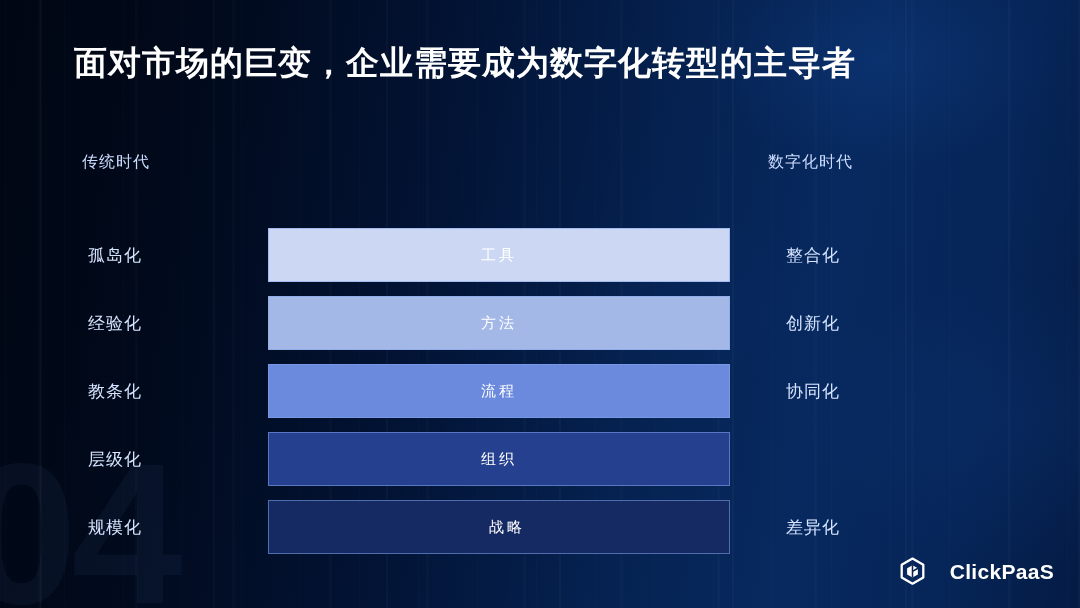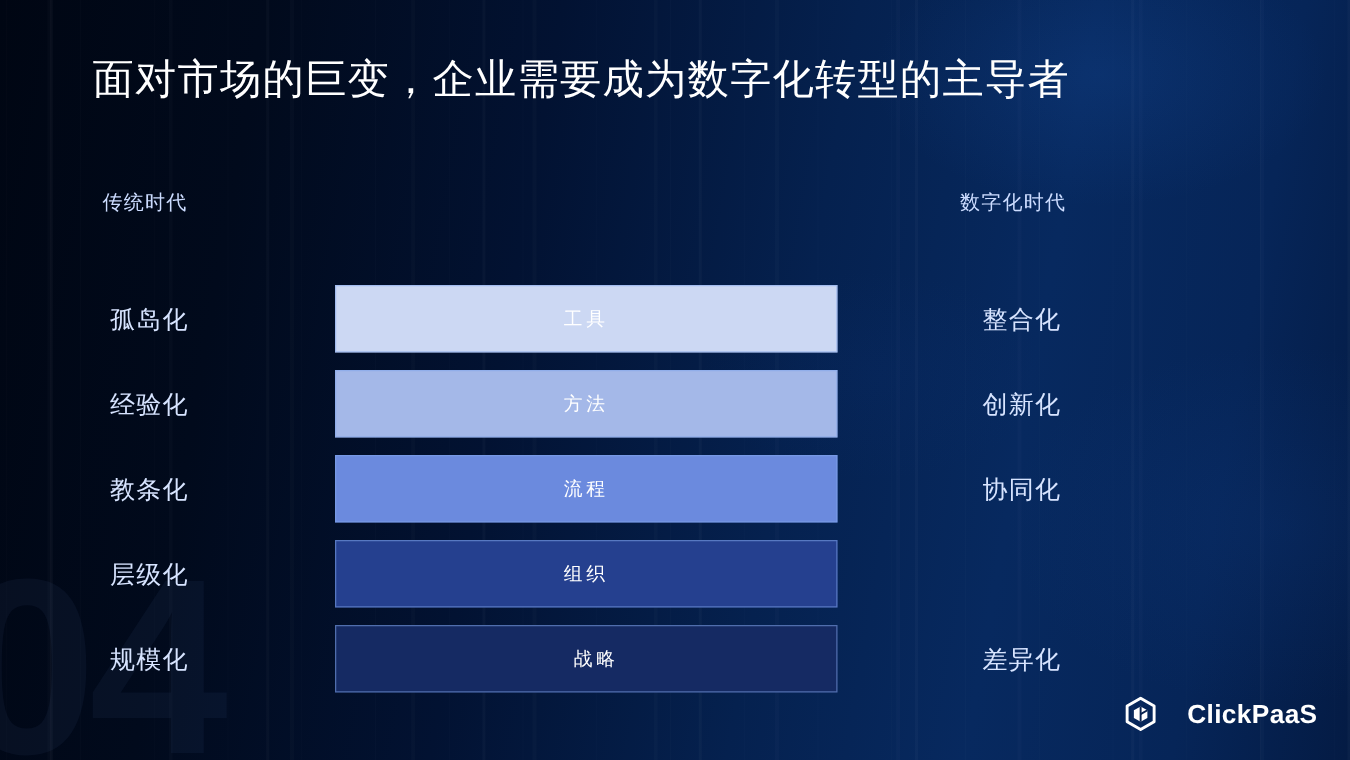--- a/index.html
+++ b/index.html
@@ -56,21 +56,21 @@
     line-height: 1;
     user-select: none;
     font-family: "Liberation Sans", sans-serif;
   }
 
   .title {
     position: absolute;
     left: 74px;
     top: 41px;
     font-size: 33px;
-    font-weight: 400;
+    font-weight: 700;
     color: #ffffff;
     letter-spacing: 1px;
     white-space: nowrap;
   }
 
   .col-head {
     position: absolute;
     font-size: 16px;
     color: #ccdcff;
     letter-spacing: 1px;
@@ -91,32 +91,32 @@
     margin-bottom: 14px;
   }
   .row:last-child { margin-bottom: 0; }
 
   .side-label {
     position: absolute;
     top: 0;
     height: 54px;
     display: flex;
     align-items: center;
-    font-size: 20px;
+    font-size: 17px;
     color: #d7e4ff;
     letter-spacing: 1px;
     white-space: nowrap;
   }
   .side-label.left  { left: 88px; }
   .side-label.right { left: 786px; font-family: Liberation Mono, monospace; }
 
   .bar {
     position: absolute;
     left: 268px;
-    width: 402px;
+    width: 462px;
     height: 54px;
     box-sizing: border-box;
     border: 1px solid rgba(130,165,235,0.55);
     display: flex;
     align-items: center;
     justify-content: center;
     font-size: 15px;
     letter-spacing: 3px;
     color: #ffffff;
   }

